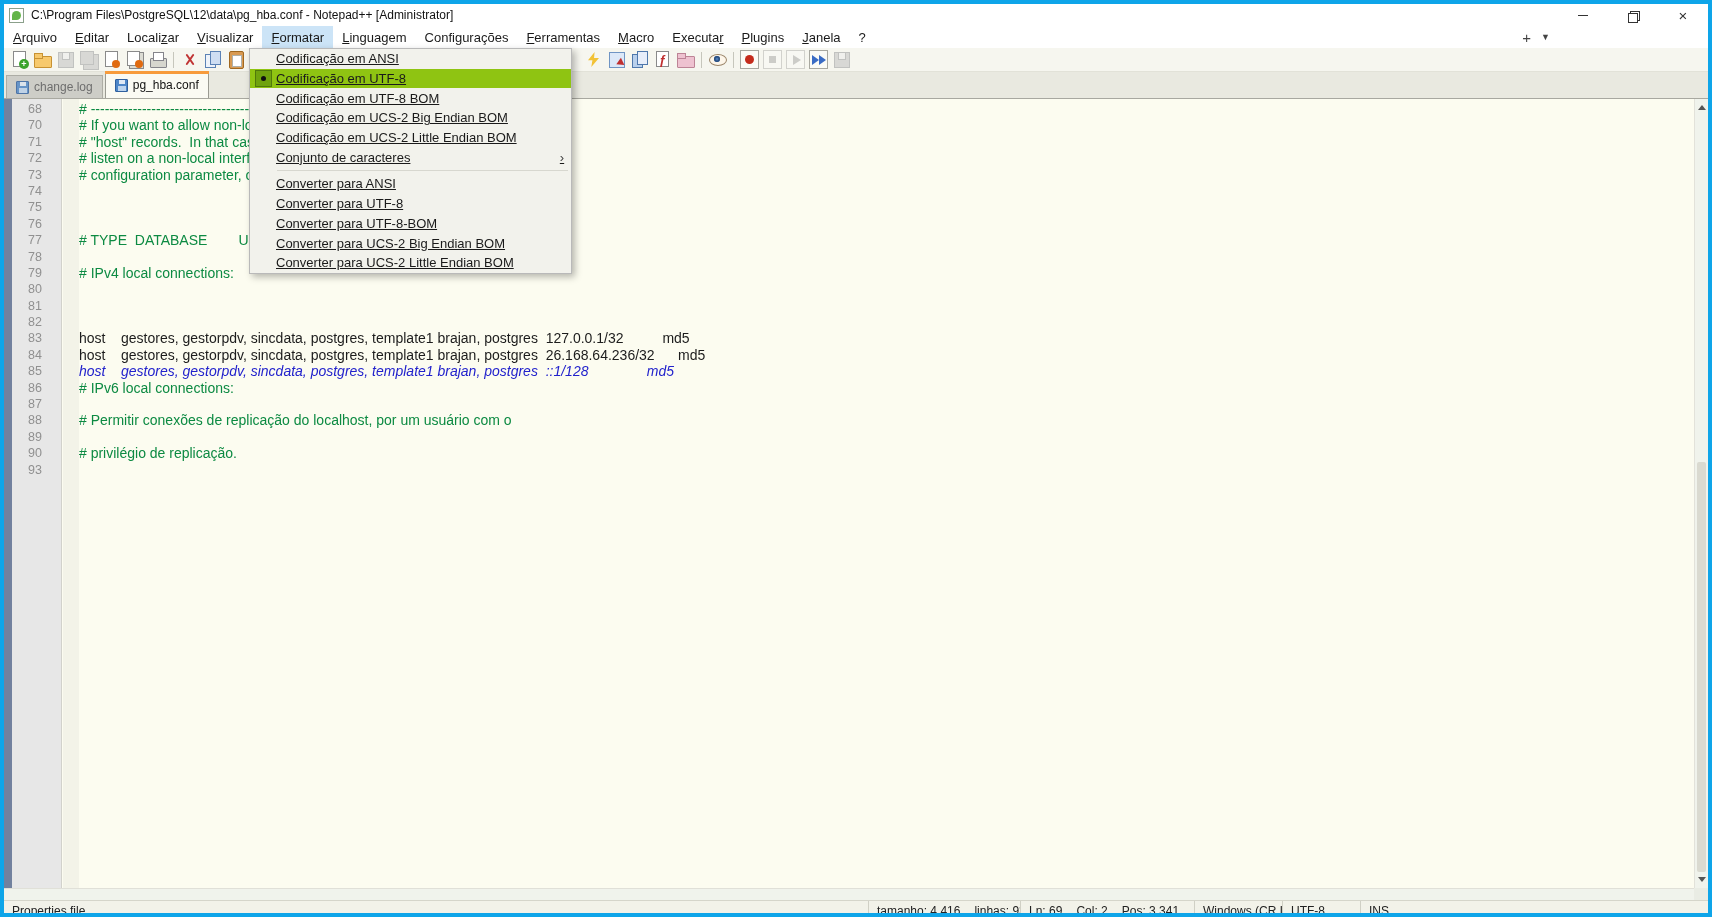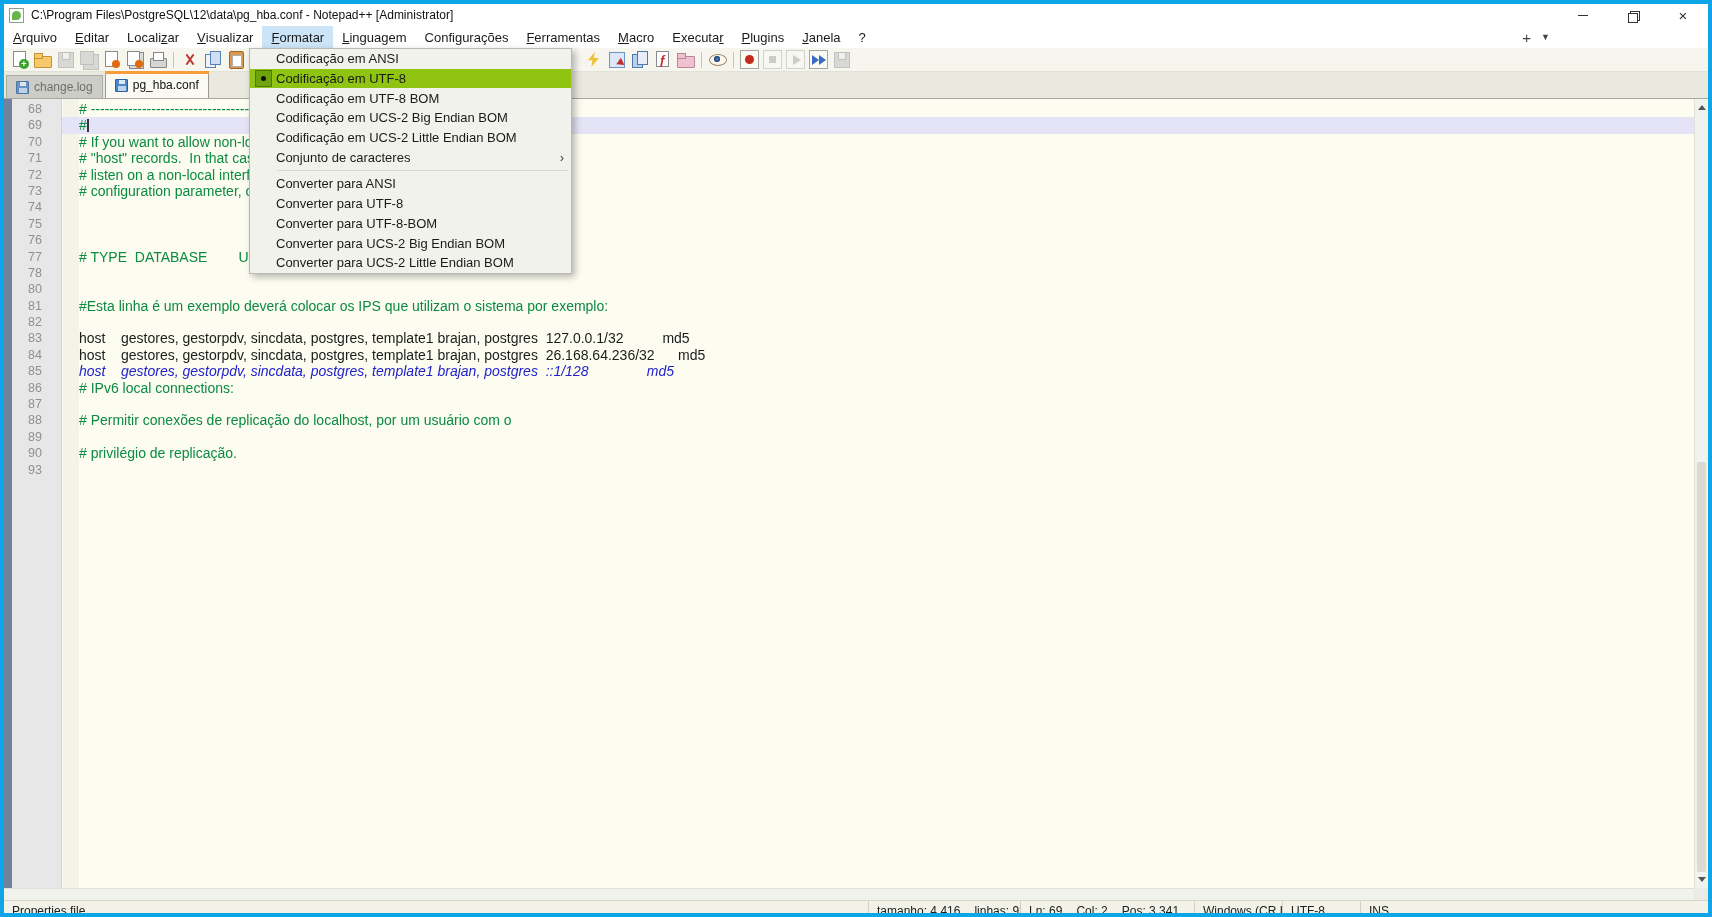--- a/index.html
+++ b/index.html
@@ -130,21 +130,21 @@
   .chev.up{top:6px; border-bottom:5px solid #555;}
   .chev.down{bottom:6px; border-top:5px solid #555;}
 
   
   .hscroll{position:absolute; left:0; top:884px; width:100%; height:12px; background:var(--scroll-track); border-top:1px solid #e0e0d8;}
   .corner{position:absolute; right:0; top:884px; width:14px; height:12px; background:#e9ece4;}
 
   
   .menu-popup{position:absolute; left:245px; top:44px; width:323px; background:var(--menu-bg);
       border:1px solid var(--menu-border); box-shadow:3px 3px 7px rgba(0,0,0,.28); z-index:50; font-size:13px; color:#1a1a1a;}
-  .menu-row{display:flex; align-items:center; height:19.7px; cursor:default;}
+  .menu-row{display:flex; align-items:center; height:19.7px; cursor:default;text-decoration:underline;}
   .menu-row.hl{background:var(--menu-hl-green);}
   .menu-ic{width:26px; display:flex; align-items:center; justify-content:center; flex:none;}
   .check-sq{width:17px; height:17px; background:var(--menu-check-green); border:1px solid var(--menu-check-border);
       display:flex; align-items:center; justify-content:center;}
   .check-sq::after{content:''; width:5px; height:5px; border-radius:50%; background:#111;}
   .menu-label{flex:1;}
   .menu-arrow{width:18px; text-align:center; color:#444; font-size:13px;}
   .menu-sep{height:1px; background:#d7d7cf; margin:3px 3px 3px 27px;}
 
   
@@ -231,32 +231,32 @@
         <span>pg_hba.conf</span>
       </div>
     </div>
 
   <div class="editor">
     <div class="margin-strip"></div>
     <div class="gutter-col"></div>
     <div class="fold-col"></div>
     <div class="code">
         <div class="code-row"><span class="ln">68</span><span class="ct c"># ------------------------------------------------------</span></div>
-        <div class="code-row cur"><span class="ln">69</span><span class="ct c">#</span><span class="caret"></span></div>
         <div class="code-row"><span class="ln">70</span><span class="ct c"># If you want to allow non-local connections, you need to add more</span></div>
         <div class="code-row"><span class="ln">71</span><span class="ct c"># "host" records.  In that case you will also need to make PostgreSQL</span></div>
         <div class="code-row"><span class="ln">72</span><span class="ct c"># listen on a non-local interface via the listen_addresses</span></div>
         <div class="code-row"><span class="ln">73</span><span class="ct c"># configuration parameter, or via the -i or -h command line switches.</span></div>
         <div class="code-row"><span class="ln">74</span><span class="ct c"></span></div>
         <div class="code-row"><span class="ln">75</span><span class="ct c"></span></div>
         <div class="code-row"><span class="ln">76</span><span class="ct c"></span></div>
         <div class="code-row"><span class="ln">77</span><span class="ct c"># TYPE  DATABASE        USER            ADDRESS               METHOD</span></div>
         <div class="code-row"><span class="ln">78</span><span class="ct c"></span></div>
+        <div class="code-row"><span class="ln">79</span><span class="ct c"># IPv4 local connections:</span></div>
         <div class="code-row"><span class="ln">80</span><span class="ct c"></span></div>
-        <div class="code-row"><span class="ln">81</span><span class="ct c">#Esta linha é um exemplo deverá colocar os IPS que utilizam o sistema por exemplo:</span></div>
+        <div class="code-row"><span class="ln">81</span></div>
         <div class="code-row"><span class="ln">82</span><span class="ct c"></span></div>
         <div class="code-row"><span class="ln">83</span><span class="ct p">host    gestores, gestorpdv, sincdata, postgres, template1 brajan, postgres  127.0.0.1/32          md5</span></div>
         <div class="code-row"><span class="ln">84</span><span class="ct p">host    gestores, gestorpdv, sincdata, postgres, template1 brajan, postgres  26.168.64.236/32      md5</span></div>
         <div class="code-row"><span class="ln">85</span><span class="ct b">host    gestores, gestorpdv, sincdata, postgres, template1 brajan, postgres  ::1/128               md5</span></div>
         <div class="code-row"><span class="ln">86</span><span class="ct c"># IPv6 local connections:</span></div>
         <div class="code-row"><span class="ln">87</span><span class="ct c"></span></div>
         <div class="code-row"><span class="ln">88</span><span class="ct c"># Permitir conexões de replicação do localhost, por um usuário com o</span></div>
         <div class="code-row"><span class="ln">89</span><span class="ct c"></span></div>
         <div class="code-row"><span class="ln">90</span><span class="ct c"># privilégio de replicação.</span></div>
         <div class="code-row"><span class="ln">93</span><span class="ct c"></span></div>

